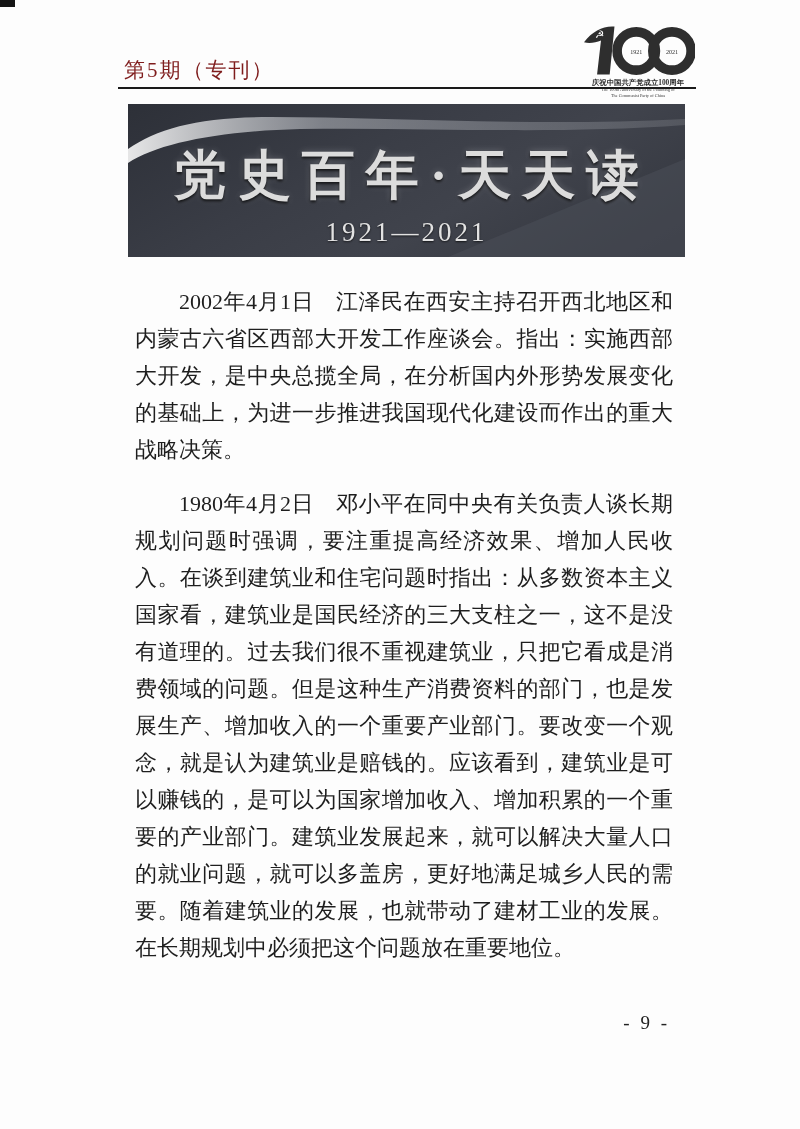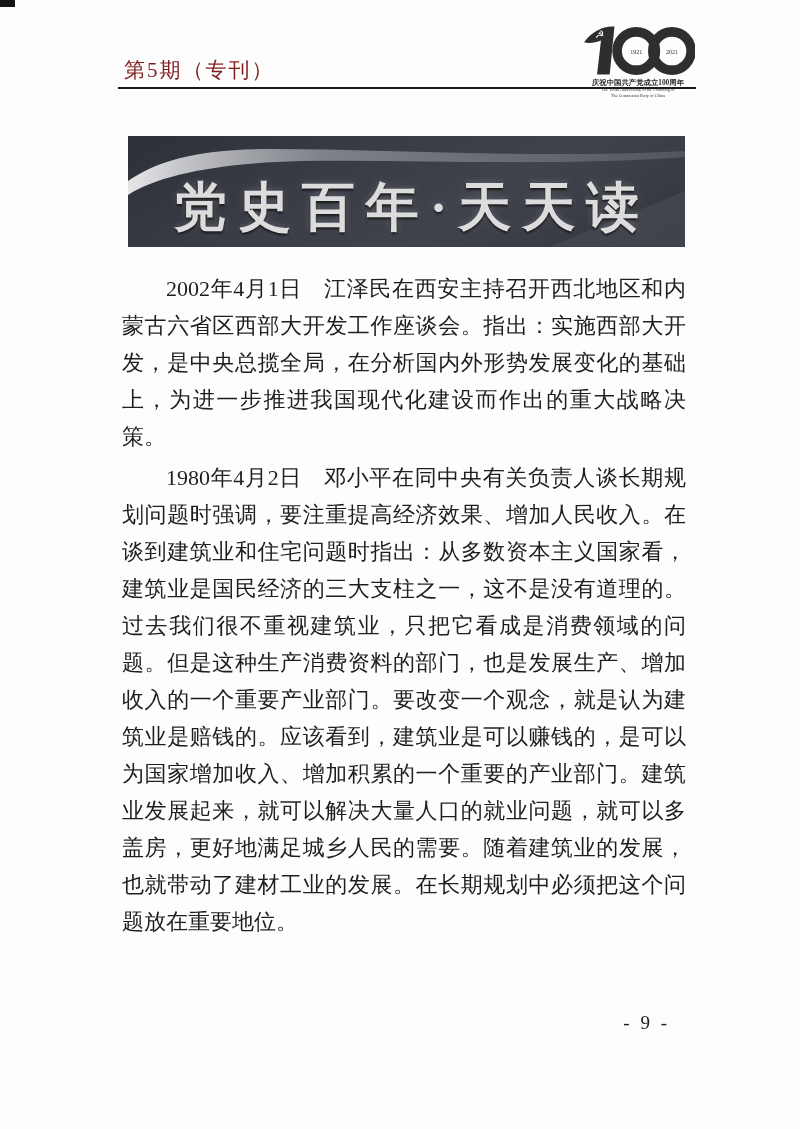--- a/index.html
+++ b/index.html
@@ -19,45 +19,44 @@
   }
   .logo { position:absolute; right:0; top:0; width:120px; text-align:center; color:#2e2e2e; }
   .logo svg { display:block; margin:0 auto; }
   .logo-cn { font-size:8px; font-weight:bold; line-height:9px; white-space:nowrap; transform:scale(.92); }
   .logo-en { font-size:6px; line-height:6px; white-space:nowrap; transform:scale(.72); color:#3a3a3a; }
 
   .rule { position:absolute; left:118px; top:87px; width:578px; border-top:2.5px solid #1a1a1a; }
 
   
   .banner {
-    position:absolute; left:128px; top:104px; width:557px; height:111px;
+    position:absolute; left:128px; top:104px; width:557px; height:153px;
     background:linear-gradient(150deg,#2d3038 0%,#3a3d46 38%,#40434c 62%,#32353d 100%);
     overflow:hidden;
-    margin-top:32px;
   }
   .banner-art { position:absolute; left:0; top:0; }
   .banner-title {
     position:absolute; top:36px; left:0; right:0; text-align:center;
     font-size:53px; font-weight:bold; letter-spacing:11px; text-indent:11px;
     color:#dcdcdc; white-space:nowrap;
     text-shadow:0 2px 3px rgba(0,0,0,.75), 0 0 7px rgba(255,255,255,.22);
   }
   .banner-subtitle {
     position:absolute; top:113px; left:0; right:0; text-align:center;
     font-size:27px; font-weight:normal; letter-spacing:3px; color:#e2e2e2;
     text-shadow:0 1px 2px rgba(0,0,0,.7);
   }
 
   
   .body-text {
     position:absolute; left:118px; top:266px; width:572px;
     font-size:22px; line-height:37px; color:#1e1e1e;
     text-align:justify;
   }
-  .body-text p { margin:4px; text-indent:2em; }
+  .body-text p { margin:17px; text-indent:2em; }
   .entry-date { margin-right:1em; }
 
   .page-num {
     position:absolute; top:1012px; right:130px;
     font-size:19px; letter-spacing:3px; color:#222; white-space:nowrap;
   }
 </style>
 </head>
 <body>
 

